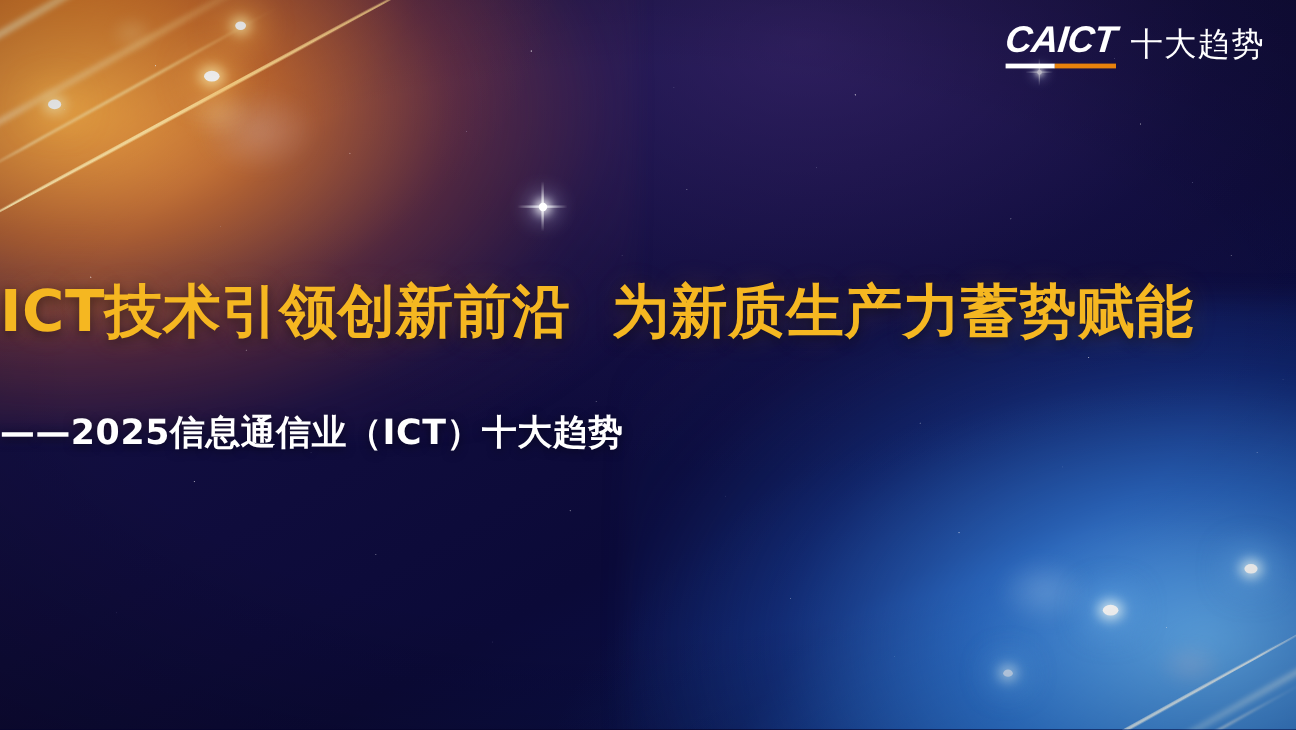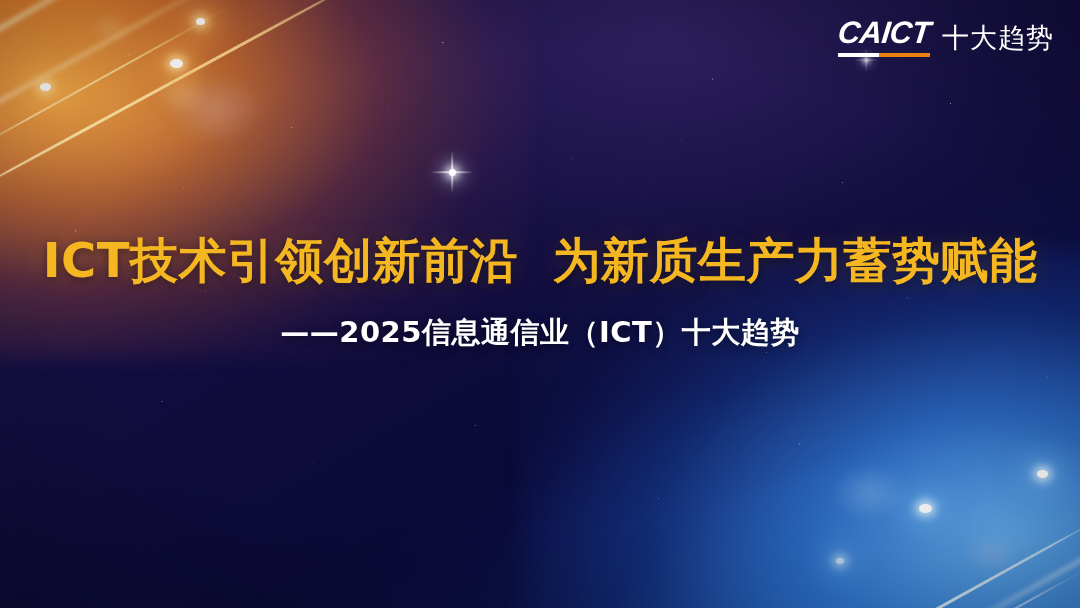--- a/index.html
+++ b/index.html
@@ -193,34 +193,34 @@
   .logo-cn {
     font-size:27px; font-weight:normal; color:#ffffff;
     letter-spacing:1px; line-height:1;
     font-family:"DejaVu Sans","Liberation Sans", sans-serif;
   }
 
   
   #textblock {
     position:absolute;
     left:0; right:0; top:232px;
-    text-align:center;
+    text-align:left;
     z-index:7;
   }
   #main-title {
     font-size:48px;
     font-weight:bold;
     line-height:1.18;
     letter-spacing:0.5px;
     white-space:pre;
     font-family:"DejaVu Sans","Liberation Sans", sans-serif;
     text-shadow:0 2px 10px rgba(0,0,0,.45), 0 0 24px rgba(255,170,40,.18);
   }
   #subtitle {
-    margin-top:24px;
+    margin-top:52px;
     font-size:29px;
     font-weight:bold;
     color:#ffffff;
     letter-spacing:0.5px;
     font-family:"DejaVu Sans","Liberation Sans", sans-serif;
     text-shadow:0 2px 8px rgba(0,0,0,.5);
   }
 
   
   .vignette {

